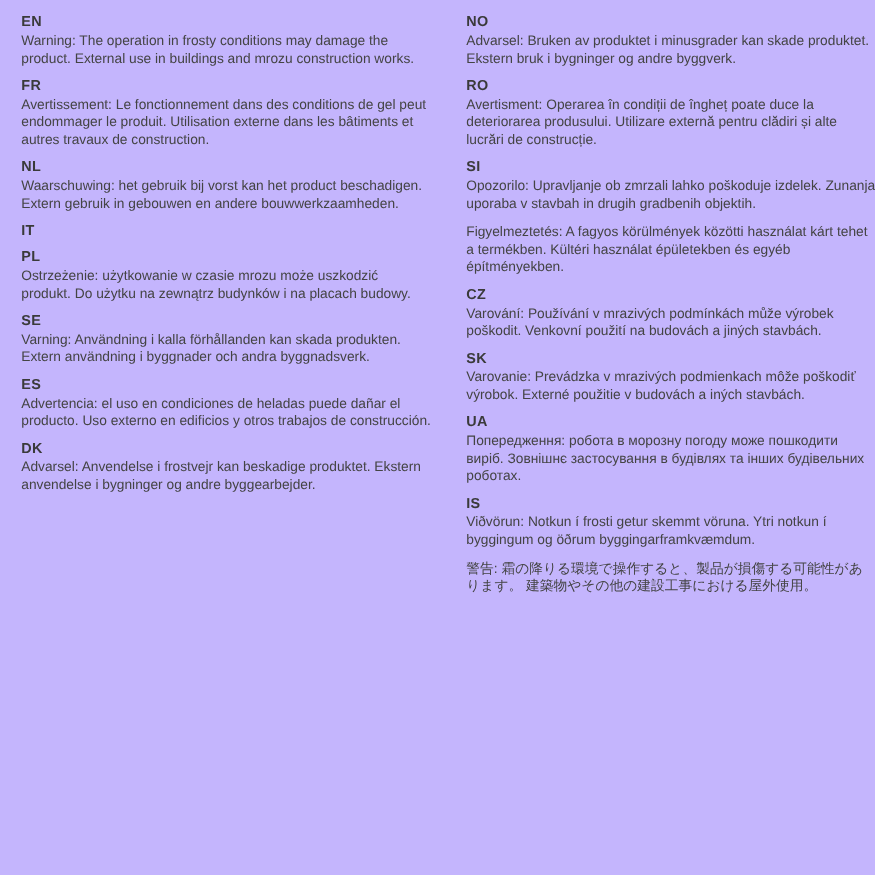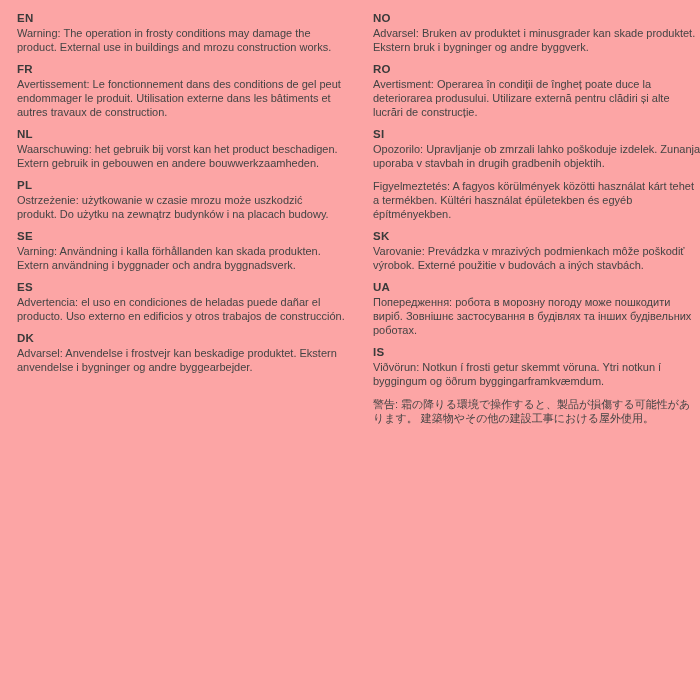--- a/index.html
+++ b/index.html
@@ -6,21 +6,21 @@
     margin: 0;
     padding: 0;
     background: #ffffff;
     font-family: "Liberation Sans", "DejaVu Sans", sans-serif;
   }
   .page {
     width: 700px;
     height: 700px;
     box-sizing: border-box;
     padding: 12px 18px 10px 17px;
-    background: #fca5a5;
+    background: #c4b5fd;
     overflow: hidden;
   }
   .columns {
     display: flex;
     gap: 28px;
   }
   .col {
     width: 328px;
     flex: 0 0 auto;
   }
@@ -54,20 +54,21 @@
       </section>
       <section class="entry">
         <h2 class="lang-code">FR</h2>
         <p class="lang-text">Avertissement: Le fonctionnement dans des conditions de gel peut endommager le produit. Utilisation externe dans les bâtiments et autres travaux de construction.</p>
       </section>
       <section class="entry">
         <h2 class="lang-code">NL</h2>
         <p class="lang-text">Waarschuwing: het gebruik bij vorst kan het product beschadigen. Extern gebruik in gebouwen en andere bouwwerkzaamheden.</p>
       </section>
       <section class="entry">
+        <h2 class="lang-code">IT</h2>
       </section>
       <section class="entry">
         <h2 class="lang-code">PL</h2>
         <p class="lang-text">Ostrzeżenie: użytkowanie w czasie mrozu może uszkodzić produkt. Do użytku na zewnątrz budynków i na placach budowy.</p>
       </section>
       <section class="entry">
         <h2 class="lang-code">SE</h2>
         <p class="lang-text">Varning: Användning i kalla förhållanden kan skada produkten. Extern användning i byggnader och andra byggnadsverk.</p>
       </section>
       <section class="entry">
@@ -90,20 +91,24 @@
         <p class="lang-text">Avertisment: Operarea în condiții de îngheț poate duce la deteriorarea produsului. Utilizare externă pentru clădiri și alte lucrări de construcție.</p>
       </section>
       <section class="entry">
         <h2 class="lang-code">SI</h2>
         <p class="lang-text">Opozorilo: Upravljanje ob zmrzali lahko poškoduje izdelek. Zunanja uporaba v stavbah in drugih gradbenih objektih.</p>
       </section>
       <section class="entry">
         <p class="lang-text">Figyelmeztetés: A fagyos körülmények közötti használat kárt tehet a termékben. Kültéri használat épületekben és egyéb építményekben.</p>
       </section>
       <section class="entry">
+        <h2 class="lang-code">CZ</h2>
+        <p class="lang-text">Varování: Používání v mrazivých podmínkách může výrobek poškodit. Venkovní použití na budovách a jiných stavbách.</p>
+      </section>
+      <section class="entry">
         <h2 class="lang-code">SK</h2>
         <p class="lang-text">Varovanie: Prevádzka v mrazivých podmienkach môže poškodiť výrobok. Externé použitie v budovách a iných stavbách.</p>
       </section>
       <section class="entry">
         <h2 class="lang-code">UA</h2>
         <p class="lang-text">Попередження: робота в морозну погоду може пошкодити виріб. Зовнішнє застосування в будівлях та інших будівельних роботах.</p>
       </section>
       <section class="entry">
         <h2 class="lang-code">IS</h2>
         <p class="lang-text">Viðvörun: Notkun í frosti getur skemmt vöruna. Ytri notkun í byggingum og öðrum byggingarframkvæmdum.</p>

